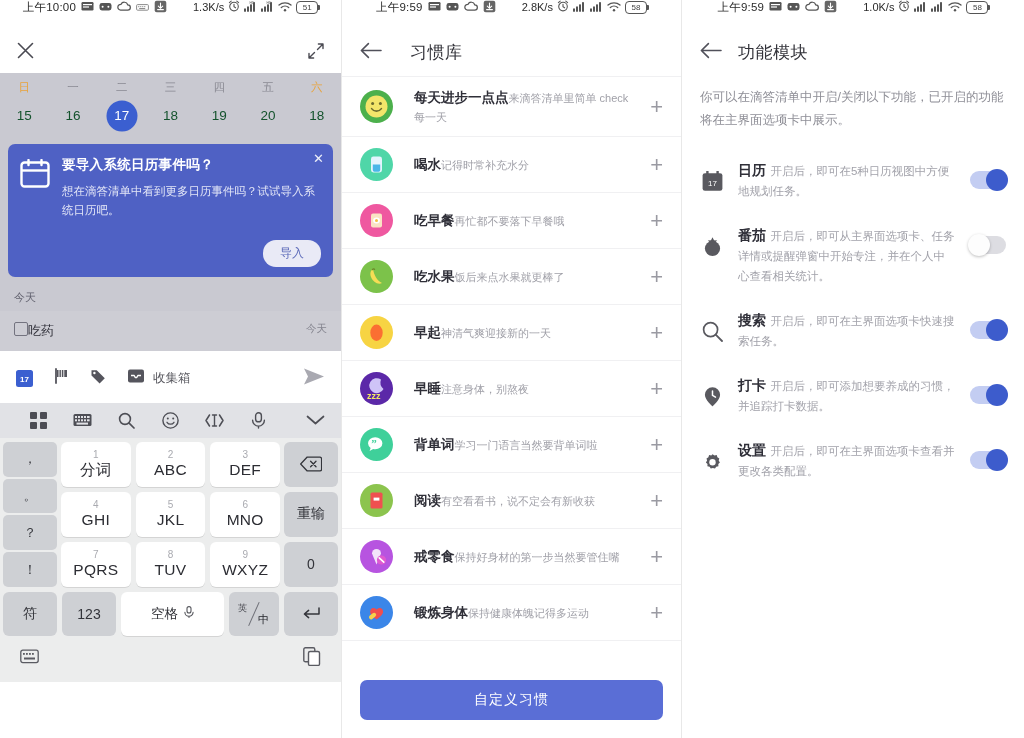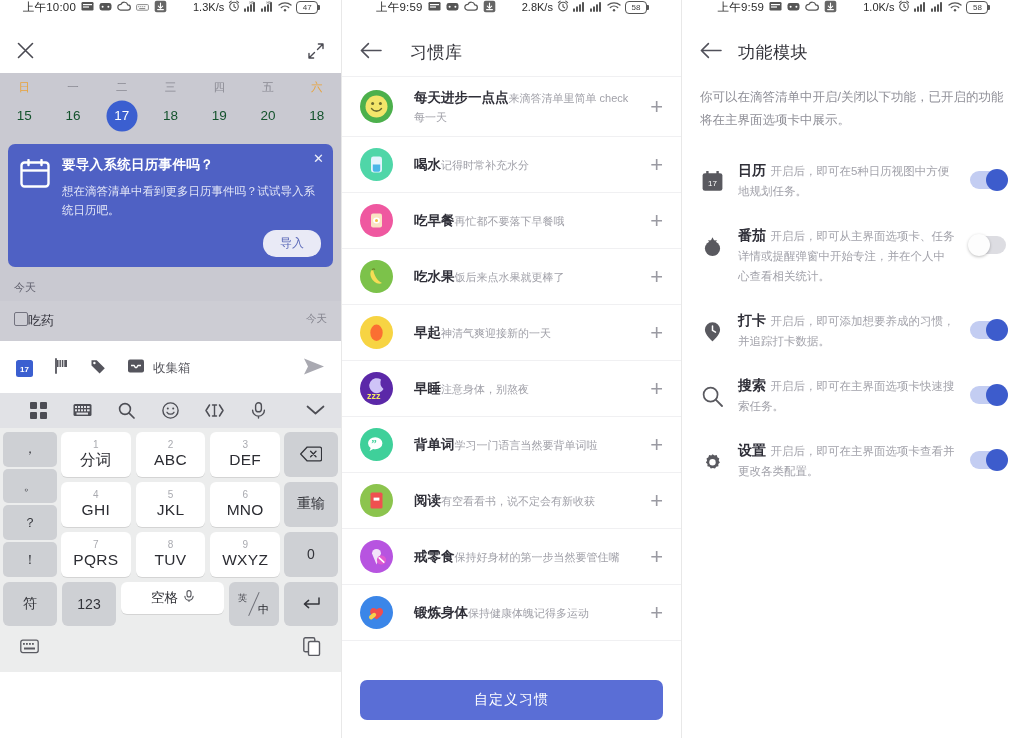--- a/index.html
+++ b/index.html
@@ -52,21 +52,21 @@
   .banner {
     background:#4f61c4; border-radius:7px; color:#fff; padding:12px 12px 10px 12px;
     position:relative; display:flex; gap:12px;
   }
   .banner .cal-ico { flex:0 0 auto; padding-top:3px; }
   .banner .btxt { flex:1; }
   .banner h4 { font-size:13.5px; font-weight:600; margin-bottom:8px; letter-spacing:.3px; }
   .banner p { font-size:11.5px; line-height:1.65; color:#e3e6f7; padding-right:6px; }
   .banner .bclose { position:absolute; right:9px; top:8px; cursor:pointer; opacity:.9; font-size:13px; line-height:1; }
   .banner .bimport {
-    display:block; margin:10px 0 0 auto; background:#e9eaf6; color:#5a68b8;
+    display:block; margin:20px 0 0 auto; background:#e9eaf6; color:#5a68b8;
     border:none; border-radius:13px; font-size:12px; padding:5px 17px;
     font-family:inherit; cursor:pointer;
   }
   .today-head { background:#c9c9d1; font-size:11px; color:#636370; padding:5px 14px 6px; }
   .task-row { background:#cdcdd4; display:flex; padding:11px 14px; }
   .task-cb { width:14px;height:14px;border:1.5px solid #73737f;border-radius:2px; flex:0 0 auto;}
   .task-name { font-size:13px; color:#2f2f38; flex:1; }
   .task-when { font-size:10.5px; color:#85858f; }
 
   .input-area { background:#fff; padding:16px 16px 0; }
@@ -101,21 +101,21 @@
   .kb-key .alpha { font-size:15.5px; color:#2c2d33; line-height:19px; letter-spacing:.3px; }
   .kb-col-r { width:54px; display:flex; flex-direction:column; gap:5px; }
   .kb-fn {
     background:#ced0d4; border-radius:6px; height:45px; display:flex;
     align-items:center; justify-content:center; font-size:14px; color:#33343a;text-align:right;
   }
   .kb-bottom { display:flex; gap:5px; margin-top:5px; padding:0 0 0 0; }
   .kb-b { background:#ced0d4; border-radius:6px; height:44px; display:flex;
           align-items:center; justify-content:center; font-size:14px; color:#33343a; }
   .kb-b.w54 { width:54px; flex:0 0 54px; }
-  .kb-space { flex:1; background:#fff; border-radius:6px; height:32px;
+  .kb-space { flex:1; background:#fff; border-radius:6px; height:44px;
               display:flex; align-items:center; justify-content:center; gap:6px;
               font-size:13.5px; color:#2c2d33; box-shadow:0 1px 0 rgba(0,0,0,.10); }
   .kb-lang { flex:0 0 50px; background:#ced0d4; border-radius:6px; height:44px;
              display:flex; align-items:center; justify-content:center; position:relative; }
   .kb-lang .en { font-size:9px; color:#4a4b52; position:absolute; left:9px; top:10px; }
   .kb-lang .zh { font-size:11px; color:#23242a; position:absolute; right:10px; bottom:9px; }
   .kb-lang .sl { position:absolute; left:50%; top:50%; width:1.2px; height:26px;
                  background:#6e6f77; transform:translate(-50%,-50%) rotate(24deg); }
   .kb-footer { display:flex; align-items:center; justify-content:space-between;
                padding:11px 17px 12px; }
@@ -226,21 +226,21 @@
               <text x="5.5" y="3" font-size="3.4" fill="#555">HD</text>
             </svg>
         </span>
         <span class="sb-ico">
           <svg width="14" height="11" viewBox="0 0 14 11">
               <path d="M1 4.1A9 9 0 0 1 13 4.1" stroke="#555" stroke-width="1.3" fill="none" stroke-linecap="round"></path>
               <path d="M3.3 6.5a5.6 5.6 0 0 1 7.4 0" stroke="#555" stroke-width="1.3" fill="none" stroke-linecap="round"></path>
               <circle cx="7" cy="9.2" r="1.2" fill="#555"></circle>
             </svg>
         </span>
-        <span class="batt">47</span>
+        <span class="batt">51</span>
       </div>
     </div>
 
     <div class="l-topbar">
       <span>
         <svg width="19" height="19" viewBox="0 0 19 19">
             <path d="M2.5 2.5 16.5 16.5M16.5 2.5 2.5 16.5" stroke="#4a4a52" stroke-width="1.6" stroke-linecap="round"></path>
           </svg>
       </span>
       <span>
@@ -797,43 +797,43 @@
         <span class="f-desc">开启后，即可从主界面选项卡、任务详情或提醒弹窗中开始专注，并在个人中心查看相关统计。</span>
       </span>
       <span class="toggle off">
           <span class="knob"></span>
         </span>
     </div>
 
     <div class="feature">
       <span class="f-ico">
         <svg width="21" height="21" viewBox="0 0 21 21">
+            <circle cx="8.6" cy="8.6" r="7" fill="none" stroke="#59595f" stroke-width="1.7"></circle>
+            <path d="M13.7 13.7 20 20" stroke="#59595f" stroke-width="1.8" stroke-linecap="round"></path>
+          </svg>
+      </span>
+      <span class="f-txt">
+        <span class="f-name">搜索</span>
+        <span class="f-desc">开启后，即可在主界面选项卡快速搜索任务。</span>
+      </span>
+      <span class="toggle on">
+          <span class="knob"></span>
+        </span>
+    </div>
+
+    <div class="feature">
+      <span class="f-ico">
+        <svg width="21" height="21" viewBox="0 0 21 21">
             <path d="M10.5 1.2a7.6 7.6 0 0 1 7.6 7.6c0 5.4-7.6 11.6-7.6 11.6S2.9 14.2 2.9 8.8A7.6 7.6 0 0 1 10.5 1.2z" fill="#59595f"></path>
             <path d="M10.5 5v4.3l3 1.8" stroke="#fff" stroke-width="1.5" fill="none" stroke-linecap="round"></path>
           </svg>
       </span>
       <span class="f-txt">
         <span class="f-name">打卡</span>
         <span class="f-desc">开启后，即可添加想要养成的习惯，并追踪打卡数据。</span>
-      </span>
-      <span class="toggle on">
-          <span class="knob"></span>
-        </span>
-    </div>
-
-    <div class="feature">
-      <span class="f-ico">
-        <svg width="21" height="21" viewBox="0 0 21 21">
-            <circle cx="8.6" cy="8.6" r="7" fill="none" stroke="#59595f" stroke-width="1.7"></circle>
-            <path d="M13.7 13.7 20 20" stroke="#59595f" stroke-width="1.8" stroke-linecap="round"></path>
-          </svg>
-      </span>
-      <span class="f-txt">
-        <span class="f-name">搜索</span>
-        <span class="f-desc">开启后，即可在主界面选项卡快速搜索任务。</span>
       </span>
       <span class="toggle on">
           <span class="knob"></span>
         </span>
     </div>
 
     <div class="feature">
       <span class="f-ico">
         <svg width="21" height="21" viewBox="0 0 21 21">
             <path d="M10.5 0.8l2 1.1 2.2-.4.7 2.2 1.9 1.2-.6 2.1 1.2 1.9-1.6 1.6.1 2.2-2.2.5-1.2 1.9-2.1-.7-2.1.7-1.2-1.9-2.2-.5.1-2.2L3.9 9l1.2-1.9-.6-2.1 1.9-1.2.7-2.2 2.2.4z" fill="#59595f" transform="translate(0,2.5)"></path>

